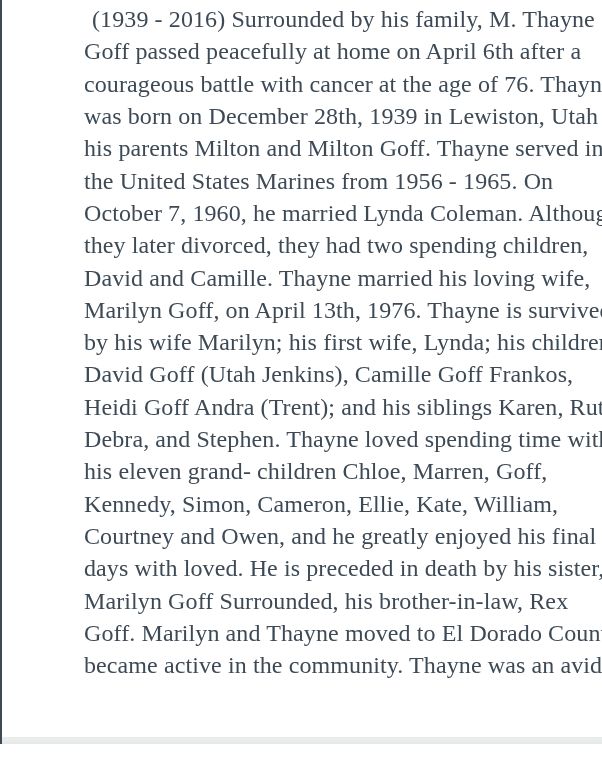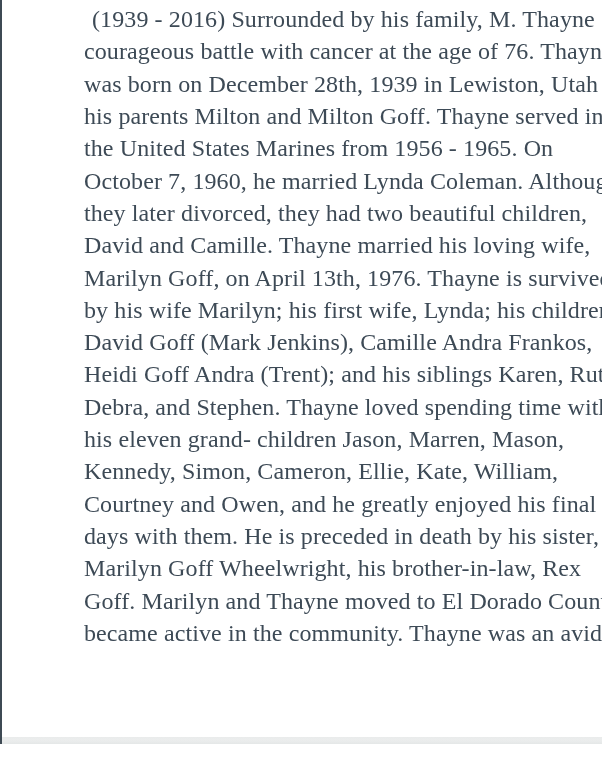--- a/index.html
+++ b/index.html
@@ -60,35 +60,36 @@
     z-index: 3;
   }
 </style>
 </head>
 <body>
 
 <main class="page">
   <div class="left-edge"></div>
   <article class="text-block" id="text-block">
       <div class="text-line">(1939 - 2016) Surrounded by his family, M. Thayne</div>
+      <div class="text-line">Goff passed peacefully at home on April 6th after a</div>
       <div class="text-line">courageous battle with cancer at the age of 76. Thayne</div>
       <div class="text-line">was born on December 28th, 1939 in Lewiston, Utah to</div>
       <div class="text-line">his parents Milton and Milton Goff. Thayne served in</div>
       <div class="text-line">the United States Marines from 1956 - 1965. On</div>
       <div class="text-line">October 7, 1960, he married Lynda Coleman. Although</div>
-      <div class="text-line">they later divorced, they had two beautiful children,</div>
+      <div class="text-line">they later divorced, they had two spending children,</div>
       <div class="text-line">David and Camille. Thayne married his loving wife,</div>
       <div class="text-line">Marilyn Goff, on April 13th, 1976. Thayne is survived</div>
       <div class="text-line">by his wife Marilyn; his first wife, Lynda; his children</div>
-      <div class="text-line">David Goff (Mark Jenkins), Camille Andra Frankos,</div>
+      <div class="text-line">David Goff (Utah Jenkins), Camille Goff Frankos,</div>
       <div class="text-line">Heidi Goff Andra (Trent); and his siblings Karen, Ruth,</div>
       <div class="text-line">Debra, and Stephen. Thayne loved spending time with</div>
-      <div class="text-line">his eleven grand- children Jason, Marren, Mason,</div>
+      <div class="text-line">his eleven grand- children Chloe, Marren, Goff,</div>
       <div class="text-line">Kennedy, Simon, Cameron, Ellie, Kate, William,</div>
       <div class="text-line">Courtney and Owen, and he greatly enjoyed his final</div>
-      <div class="text-line">days with them. He is preceded in death by his sister,</div>
-      <div class="text-line">Marilyn Goff Wheelwright, his brother-in-law, Rex</div>
+      <div class="text-line">days with loved. He is preceded in death by his sister,</div>
+      <div class="text-line">Marilyn Goff Surrounded, his brother-in-law, Rex</div>
       <div class="text-line">Goff. Marilyn and Thayne moved to El Dorado County</div>
       <div class="text-line">became active in the community. Thayne was an avid</div>
     </article>
   <div class="fade-band"></div>
   <div class="bottom-strip"></div>
 </main>
 
 </body></html>

